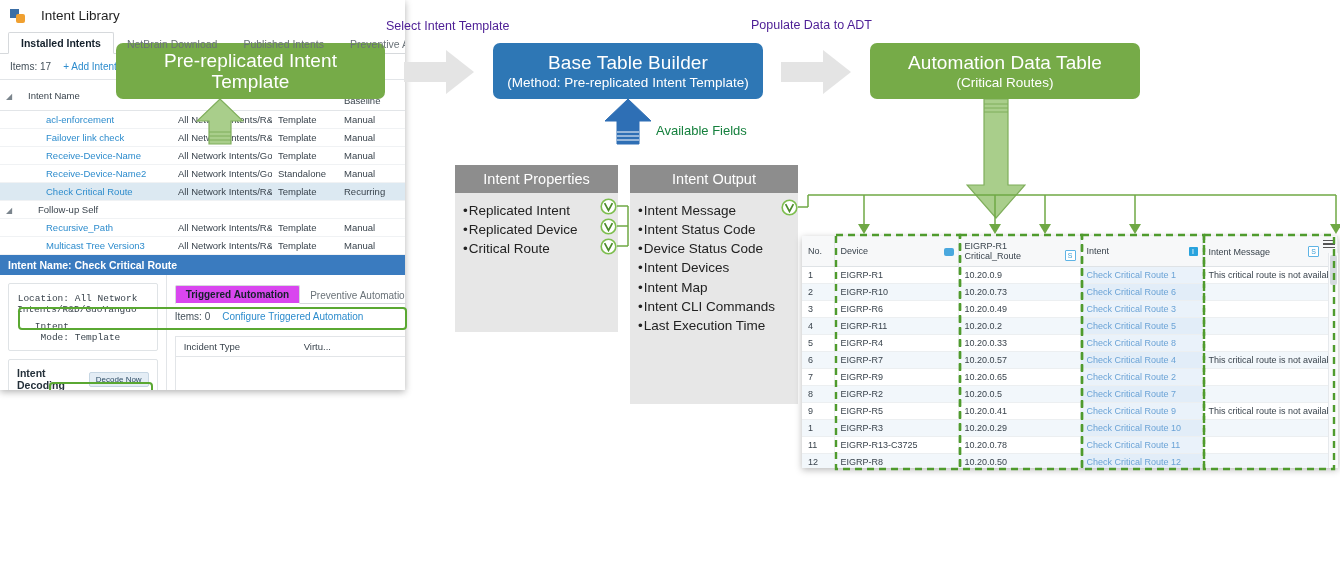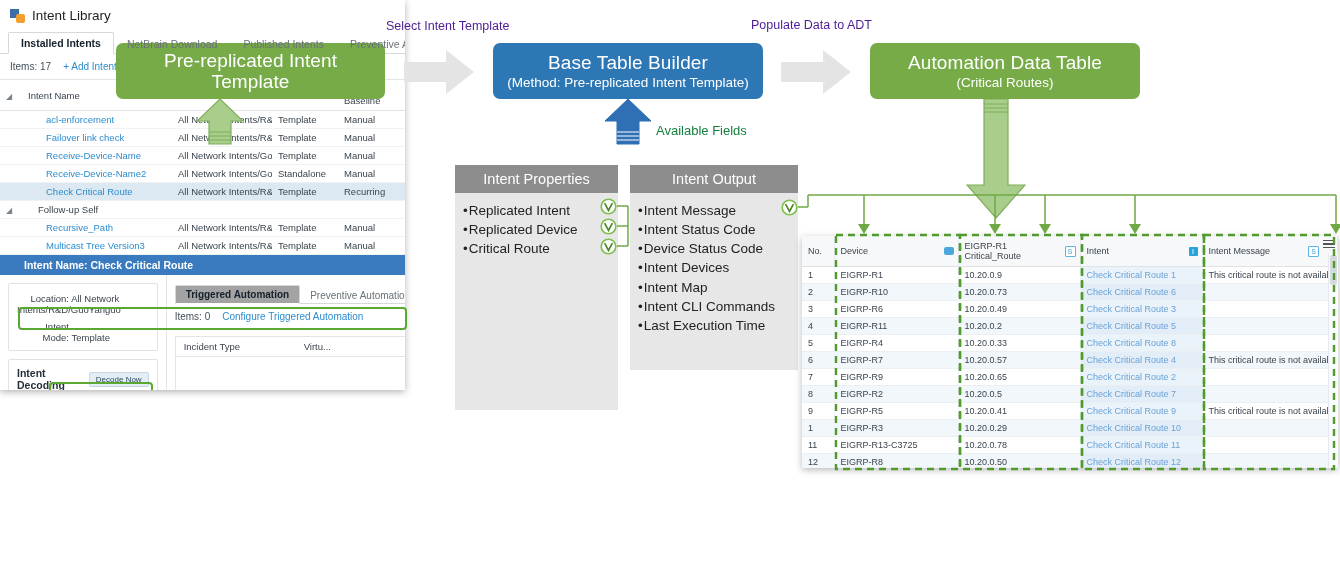--- a/index.html
+++ b/index.html
@@ -33,21 +33,21 @@
   .cap-blue{color:#15803d;}
 
   
   #win-left{
     left:14px;top:155px;width:405px;height:390px;
     background:#ffffff;
     box-shadow:0 2px 7px rgba(0,0,0,.30);
     overflow:hidden;
   }
   .win-title{
-    display:flex;align-items:center;gap:7px;
+    display:flex;align-items:center;gap:16px;
     padding:8px 0 6px 10px;font-size:13.5px;color:#1f1f1f;
   }
   .ilib-icon{width:15px;height:14px;position:relative;flex:none;}
   .ilib-icon i{position:absolute;display:block;}
   .ilib-icon .a{left:0;top:0;width:9px;height:9px;background:#3b6ea5;}
   .ilib-icon .b{left:6px;top:5px;width:9px;height:9px;background:#f0a030;border-radius:2px;}
 
   .tabsrow{
     display:flex;align-items:flex-end;border-bottom:1px solid #d6d9dc;
     padding-left:8px;height:24px;background:#fff;
@@ -76,54 +76,54 @@
   .intent-link{color:#2d8ccd;padding-left:18px;display:inline-block;}
   .grp-label{padding-left:10px;color:#3a444d;}
   tr.sel td{background:#dce9f2;}
   .sel-ring{
     position:absolute;left:18px;top:307px;width:385px;height:19px;
     border:2px solid #5aa832;border-radius:4px;pointer-events:none;
   }
 
   .blue-bar{
     background:#3a7bbf;color:#fff;font-size:10.5px;font-weight:bold;
-    padding:4px 0 4px 24px;
+    padding:4px 0 4px 8px;
   }
   .detail{display:flex;height:163px;}
   .detail-l{width:212px;padding:8px;box-sizing:border-box;}
   .detail-r{flex:1;border-left:1px solid #e2e5e8;padding:6px 0 0 8px;box-sizing:border-box;}
 
   .panelcard{border:1px solid #dfe3e6;border-radius:2px;padding:7px 8px;font-size:9.5px;color:#3a444d;}
-  .panelcard .row{margin:2px 0 6px 0;}
+  .panelcard .row{margin:2px 0 6px 0;font-family:Liberation Mono, monospace;}
   .lbl-r{display:inline-block;text-align:right;}
 
   .decodecard{border:1px solid #dfe3e6;border-radius:2px;margin-top:8px;padding:7px 8px;position:relative;}
   .dc-head{display:flex;align-items:center;justify-content:space-between;gap:24px;}
   .dc-title{font-size:10.5px;font-weight:bold;color:#24303a;}
   .btn-sm{
     background:#e4edf5;border:1px solid #c6d6e3;border-radius:2px;
     font-size:8px;color:#2b4a63;padding:2px 6px;white-space:nowrap;
   }
   .dev-ring{position:absolute;right:4px;top:22px;width:100px;height:16px;border:2px solid #5aa832;border-radius:4px;pointer-events:none;}
 
   .subtabs{display:flex;align-items:flex-end;border-bottom:1px solid #d6d9dc;height:22px;}
   .subtab{font-size:10px;color:#6a7278;padding:3px 10px;white-space:nowrap;position:relative;top:1px;}
-  .subtab.active{color:#14202b;font-weight:bold;background:#a3a3a3;border:1px solid #d6d9dc;border-bottom:1px solid #fff;border-radius:2px 2px 0 0;}
+  .subtab.active{color:#14202b;font-weight:bold;background:#d946ef;border:1px solid #d6d9dc;border-bottom:1px solid #fff;border-radius:2px 2px 0 0;}
   .inc-table{margin-top:7px;border:1px solid #e2e5e8;border-bottom:none;height:96px;box-sizing:border-box;}
   .inc-head{display:flex;font-size:9.5px;color:#3a444d;border-bottom:1px solid #e2e5e8;padding:4px 0 4px 8px;}
   .inc-head span:first-child{width:120px;}
 
   
   .gpanel{position:absolute;background:#e7e7e7;}
   .gpanel .ghead{background:#8d8d8d;color:#fff;text-align:center;font-size:14.5px;padding:6px 0;}
   .gpanel ul{list-style:none;margin:0;padding:8px 8px 0 8px;}
   .gpanel li{font-size:13.5px;color:#222;line-height:1.42;white-space:nowrap;}
   .gpanel li::before{content:"\2022";margin-right:1px;}
-  #p-props{left:455px;top:165px;width:163px;height:245px;}
-  #p-out{left:630px;top:165px;width:168px;height:205px;}
+  #p-props{left:455px;top:165px;width:163px;height:167px;}
+  #p-out{left:630px;top:165px;width:168px;height:239px;}
 
   
   .vcheck{position:absolute;width:17px;height:17px;}
   .vcheck svg{display:block;}
 
   
   #win-right{
     position:absolute;left:802px;top:236px;width:536px;height:232px;
     background:#fff;box-shadow:0 2px 7px rgba(0,0,0,.28);
     overflow:hidden;font-size:9px;color:#3a444d;
@@ -132,21 +132,21 @@
   table.dgrid th{
     background:#f7f8f9;border-bottom:1px solid #dfe3e6;border-right:1px solid #e6e9ec;
     font-weight:400;text-align:left;color:#3a444d;font-size:9px;
     padding:5px 4px 5px 6px;height:17px;box-sizing:border-box;
   }
   table.dgrid td{
     border-bottom:1px solid #eceff1;border-right:1px solid #f0f2f4;
     padding:3px 4px 3px 6px;height:17px;box-sizing:border-box;
     white-space:nowrap;overflow:hidden;
   }
-  .thwrap{display:flex;align-items:center;justify-content:space-between;gap:4px;}
+  .thwrap{display:flex;align-items:flex-end;justify-content:space-between;gap:4px;}
   .badge-s{
     border:1px solid #5fb4e5;color:#3a9ed6;font-size:7px;width:9px;height:9px;
     display:inline-flex;align-items:center;justify-content:center;border-radius:1px;background:#fff;flex:none;
   }
   .badge-i{
     background:#29a3dd;color:#fff;font-size:7px;width:9px;height:9px;
     display:inline-flex;align-items:center;justify-content:center;border-radius:1px;flex:none;
   }
   .dev-ico{width:10px;height:8px;background:#4aa8de;border-radius:2px;flex:none;}
   tr.alt td{background:#f2f7fb;}

